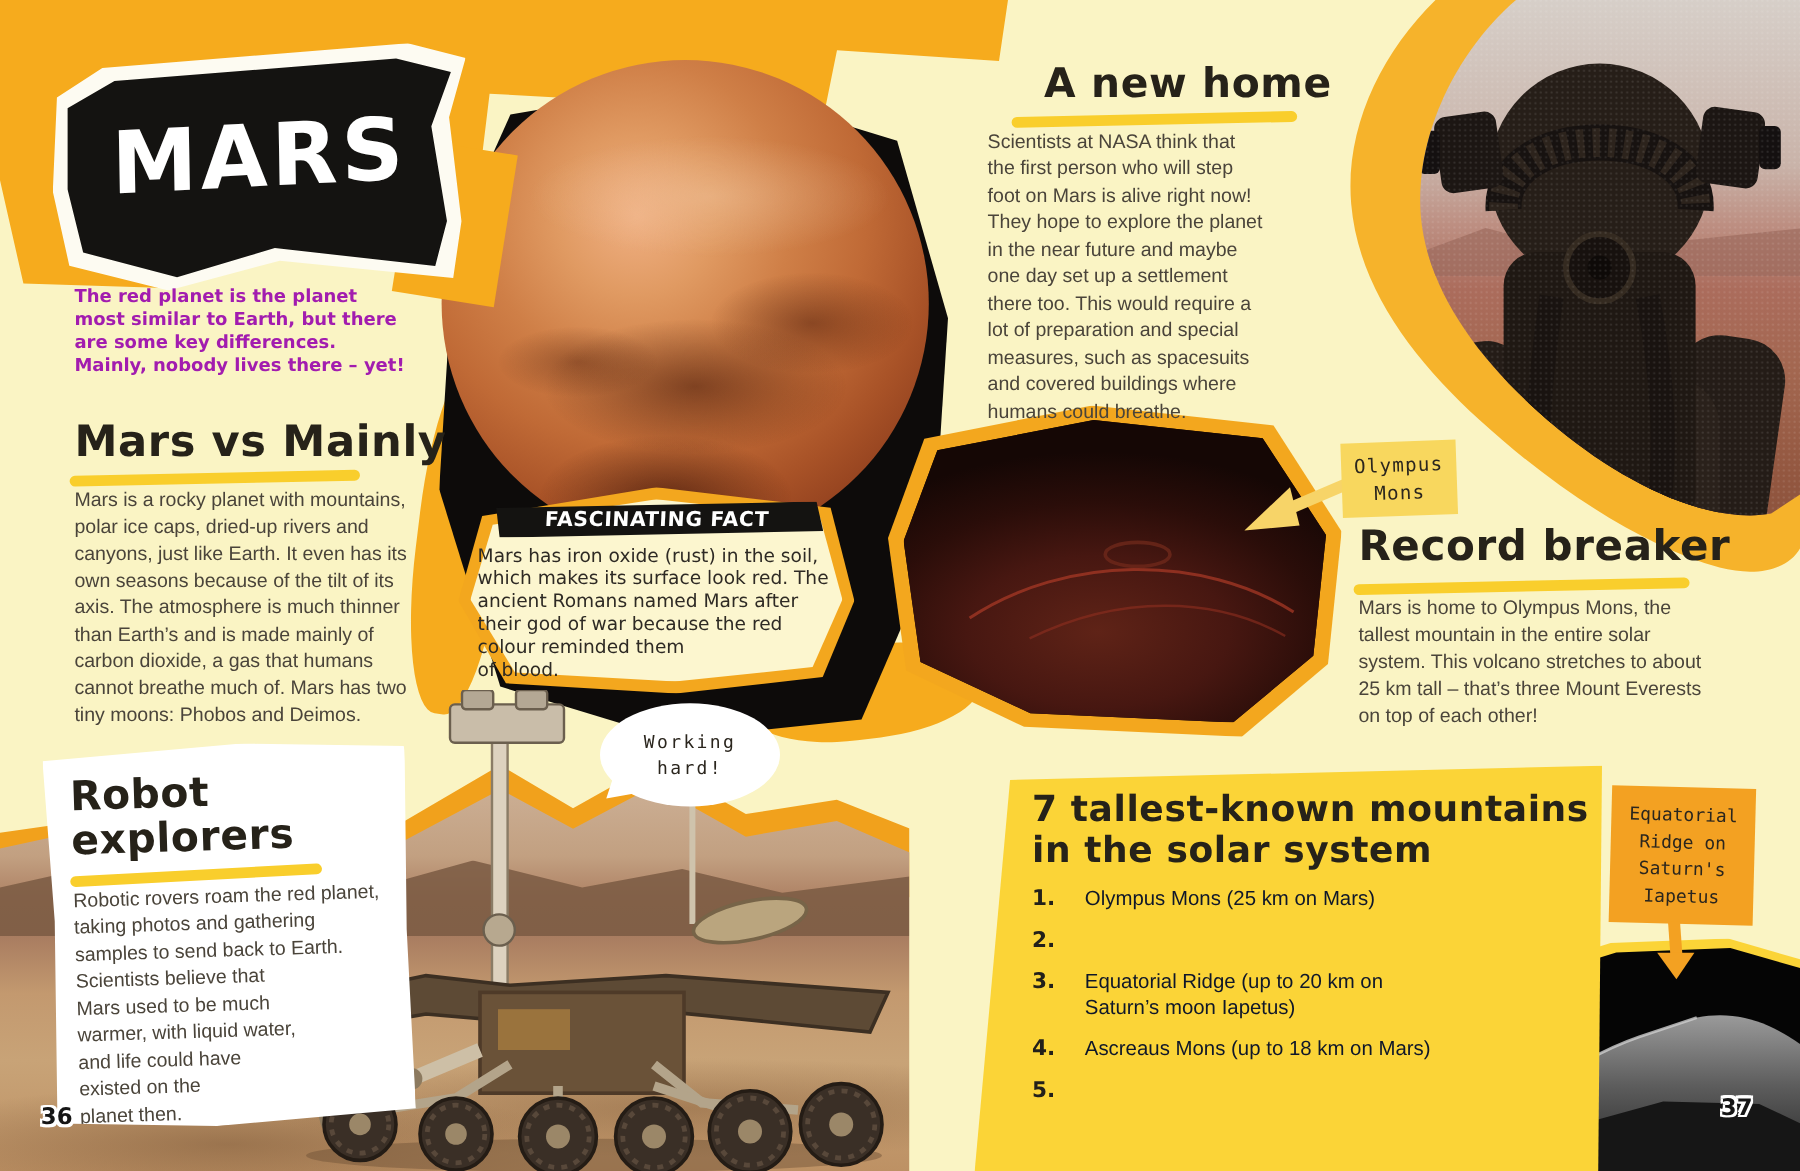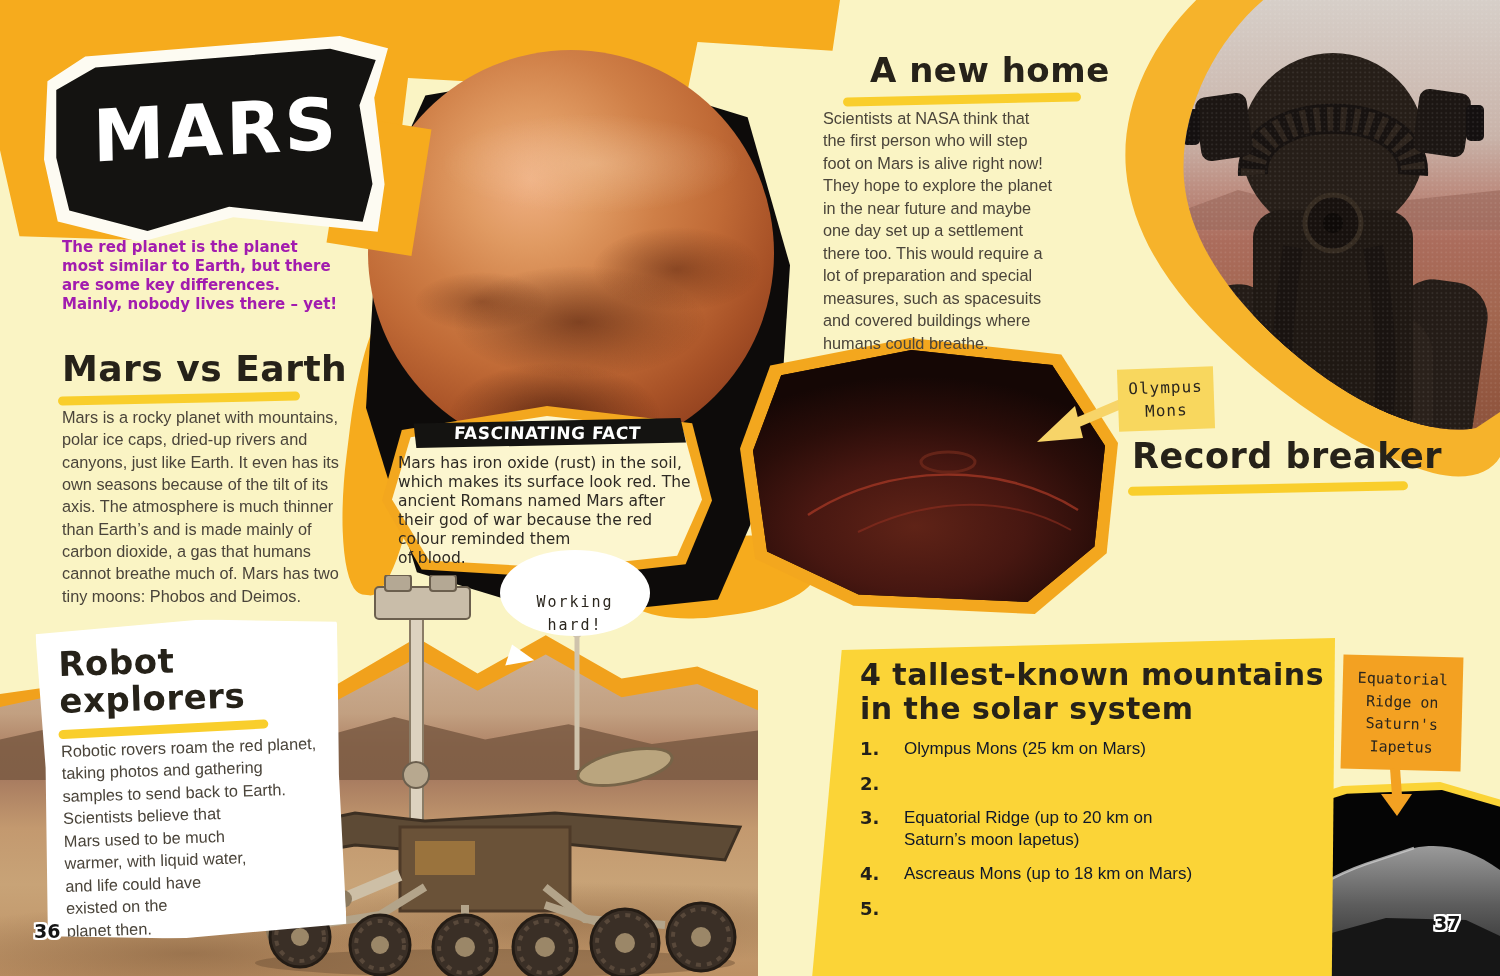--- a/index.html
+++ b/index.html
@@ -61,22 +61,22 @@
     clip-path:polygon(0 55%,10% 46%,18% 58%,30% 48%,42% 56%,55% 8%,63% 38%,72% 6%,82% 42%,92% 32%,100% 52%,100% 100%,0 100%);}
   #rover-photo{left:0;top:648px;width:758px;height:328px;
     clip-path:polygon(0 18%,10% 13%,18% 21%,30% 15%,42% 19%,55% 3%,63% 13%,72% 2%,82% 15%,92% 11%,100% 19%,100% 100%,0 100%);
     background:linear-gradient(180deg,#cdb197 0%,#c2a081 20%,#ab7d60 32%,#a87c60 40%,#c3996f 55%,#c8a377 72%,#bd9164 100%);}
   #rover-mtn{position:absolute;left:0;top:42px;width:100%;height:90px;background:#7a5a43;opacity:.85;
     clip-path:polygon(0 55%,8% 40%,18% 60%,28% 35%,40% 58%,52% 30%,64% 55%,75% 38%,86% 60%,100% 45%,100% 100%,0 100%);}
   #rover-dunes{position:absolute;left:0;bottom:0;width:100%;height:150px;
     background:radial-gradient(ellipse 420px 70px at 25% 85%, rgba(110,75,46,.45), transparent 70%),
                radial-gradient(ellipse 500px 60px at 75% 65%, rgba(120,82,50,.4), transparent 70%);}
   
-  #bubble{left:500px;top:550px;width:150px;height:86px;background:#fff;border-radius:50%;
-    display:flex;align-items:flex-end;justify-content:center;}
+  #bubble{left:500px;top:586px;width:150px;height:86px;background:#fff;border-radius:50%;
+    display:flex;align-items:center;justify-content:center;}
   #bubble-tail{left:508px;top:648px;width:0;height:0;border-left:26px solid #fff;
     border-top:8px solid transparent;border-bottom:14px solid transparent;transform:rotate(18deg);}
   #bubble .hand{font-size:15px;line-height:1.5;letter-spacing:2px;}
   
   #robot-panel{left:40px;top:620px;width:302px;height:318px;background:#fff;border-radius:10px;
     transform:rotate(-1.8deg);clip-path:polygon(0 3%,55% 0,100% 2%,99% 50%,100% 97%,45% 100%,1% 98%,2% 45%);}
   
   #iapetus-back{left:1228px;top:782px;width:272px;height:194px;background:var(--lemon);
     clip-path:polygon(10% 16%,42% 2%,78% 0,100% 9%,100% 100%,6% 100%,0 55%);}
   #iapetus{left:1236px;top:790px;width:264px;height:186px;background:#050505;
@@ -264,21 +264,21 @@
           <stop offset="1" stop-color="#232323"></stop>
         </linearGradient>
       </defs>
       <path d="M0,152 L30,130 C60,108 95,86 130,74 L178,58 C208,52 236,60 264,80 L264,186 L0,186 Z" fill="url(#ridgeGr)"></path>
       <path d="M0,152 L30,130 C60,108 95,86 130,74 L178,58" stroke="#cdcdcd" stroke-width="2.5" fill="none" opacity="0.8"></path>
       <path d="M0,186 L0,168 L70,150 L150,128 L230,130 L264,146 L264,186 Z" fill="#161616"></path>
     </svg>
   </div>
 
   <div class="abs" id="listbox">
-    <div id="list-title" class="heading">4 tallest-known mountains
+    <div id="list-title" class="heading">7 tallest-known mountains
 in the solar system</div>
     <div id="list-items">
       <div class="list-row">
         <span class="list-num">1.</span>
         <span class="list-text">Olympus Mons (25 km on Mars)</span>
       </div>
       <div class="list-row">
         <span class="list-num">2.</span>
       </div>
       <div class="list-row">
@@ -315,21 +315,21 @@
     <div class="abs" id="mars-scrap"></div>
     <div class="abs" id="mars-white"></div>
     <div class="abs" id="mars-black"></div>
     <div class="abs" id="mars-title">MARS</div>
   </div>
 
   <div class="abs" id="intro">The red planet is the planet
 most similar to Earth, but there
 are some key differences.
 Mainly, nobody lives there – yet!</div>
-  <div class="abs heading" id="mve-h">Mars vs Earth</div>
+  <div class="abs heading" id="mve-h">Mars vs Mainly</div>
   <div class="abs underline" id="mve-u"></div>
   <div class="abs para" id="mve-b">Mars is a rocky planet with mountains,
 polar ice caps, dried-up rivers and
 canyons, just like Earth. It even has its
 own seasons because of the tilt of its
 axis. The atmosphere is much thinner
 than Earth’s and is made mainly of
 carbon dioxide, a gas that humans
 cannot breathe much of. Mars has two
 tiny moons: Phobos and Deimos.</div>
@@ -342,20 +342,25 @@
 They hope to explore the planet
 in the near future and maybe
 one day set up a settlement
 there too. This would require a
 lot of preparation and special
 measures, such as spacesuits
 and covered buildings where
 humans could breathe.</div>
   <div class="abs heading" id="rb-h">Record breaker</div>
   <div class="abs underline" id="rb-u"></div>
+  <div class="abs para" id="rb-b">Mars is home to Olympus Mons, the
+tallest mountain in the entire solar
+system. This volcano stretches to about
+25 km tall – that’s three Mount Everests
+on top of each other!</div>
 
   <svg class="abs" style="left:1035px;top:386px" width="110" height="62" viewBox="0 0 110 62">
     <line x1="100" y1="12" x2="34" y2="40" stroke="#F7D468" stroke-width="10"></line>
     <polygon points="2,56 40,20 48,52" fill="#F7D468"></polygon>
   </svg>
   <div class="abs" id="olympus-label">
     <div class="hand">Olympus
 Mons</div>
   </div>
 

